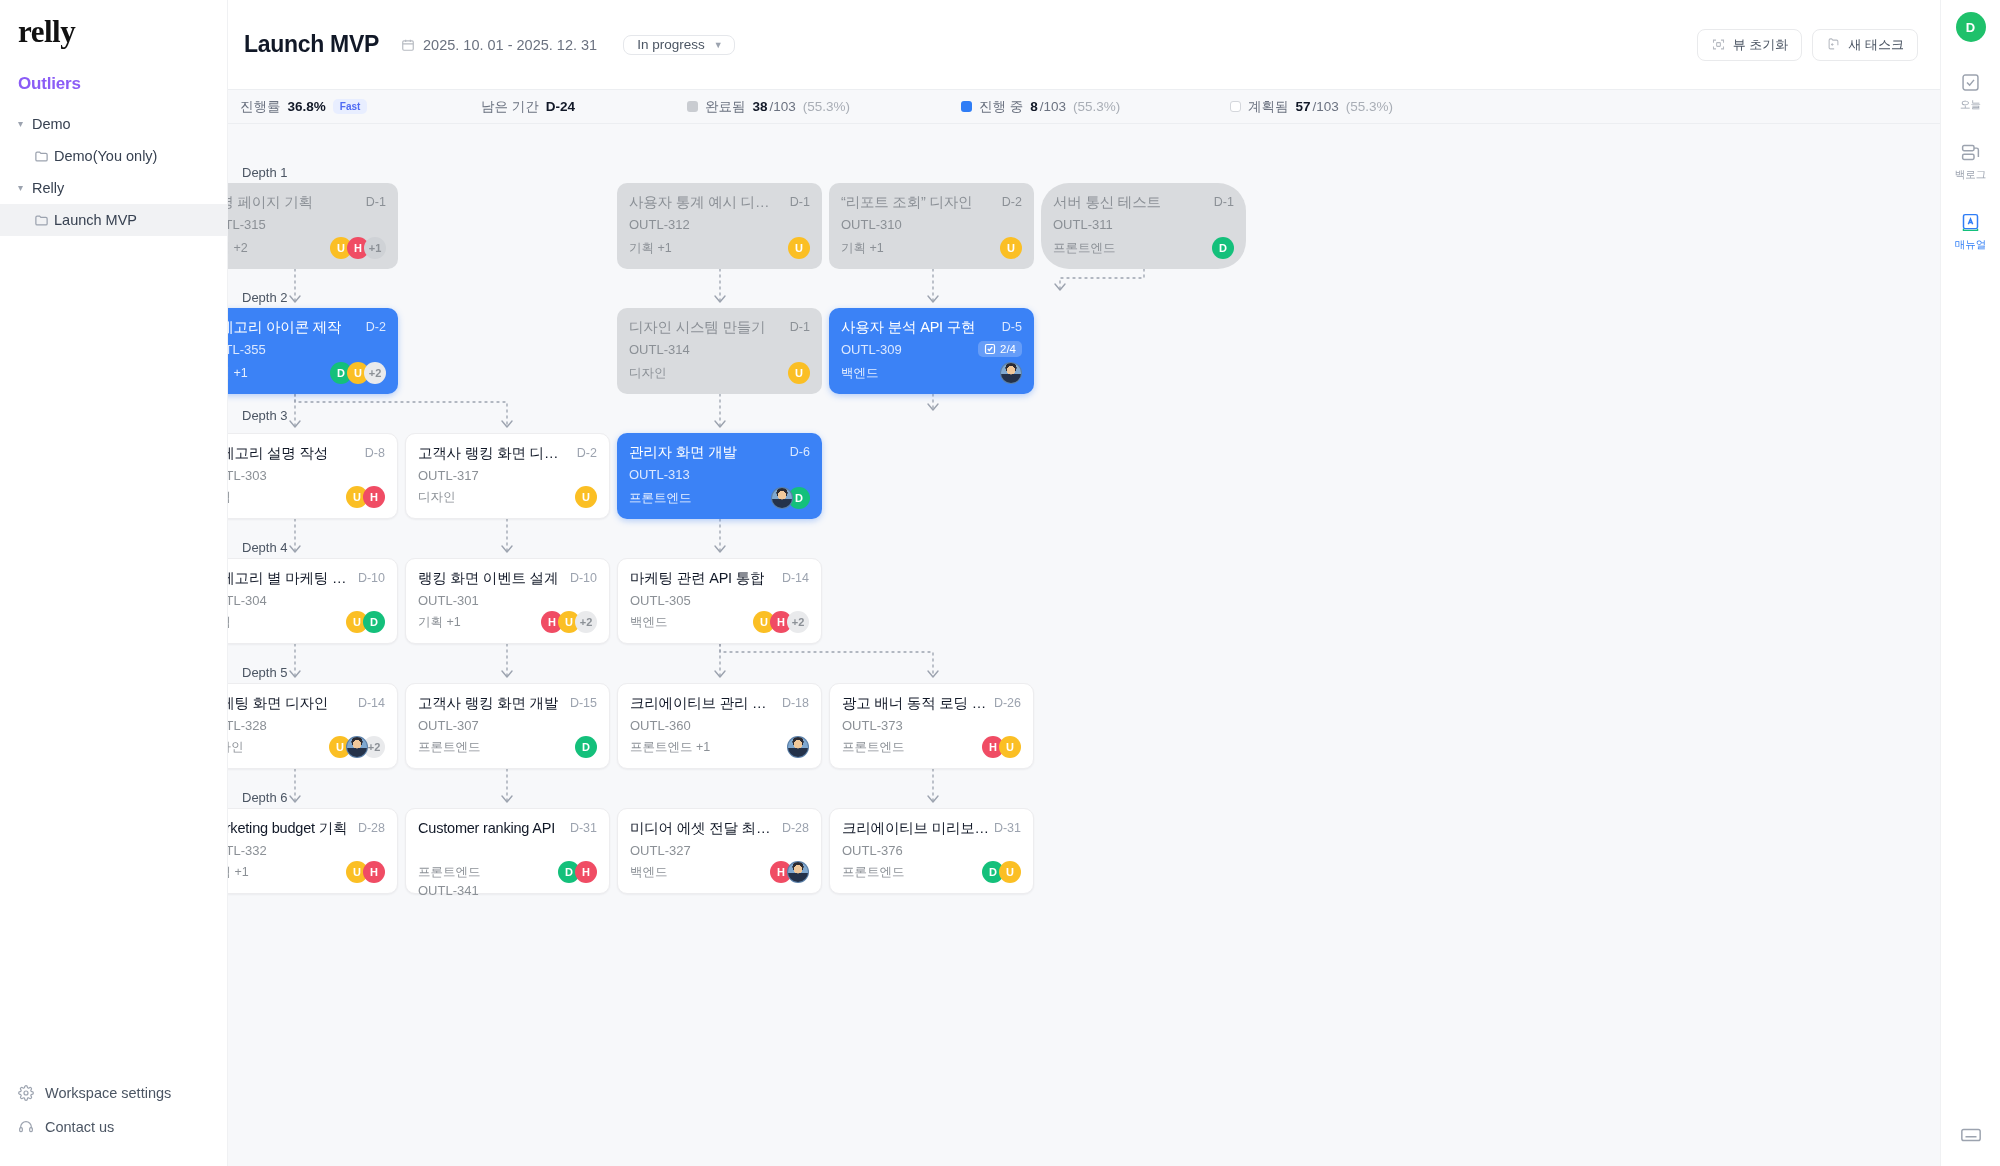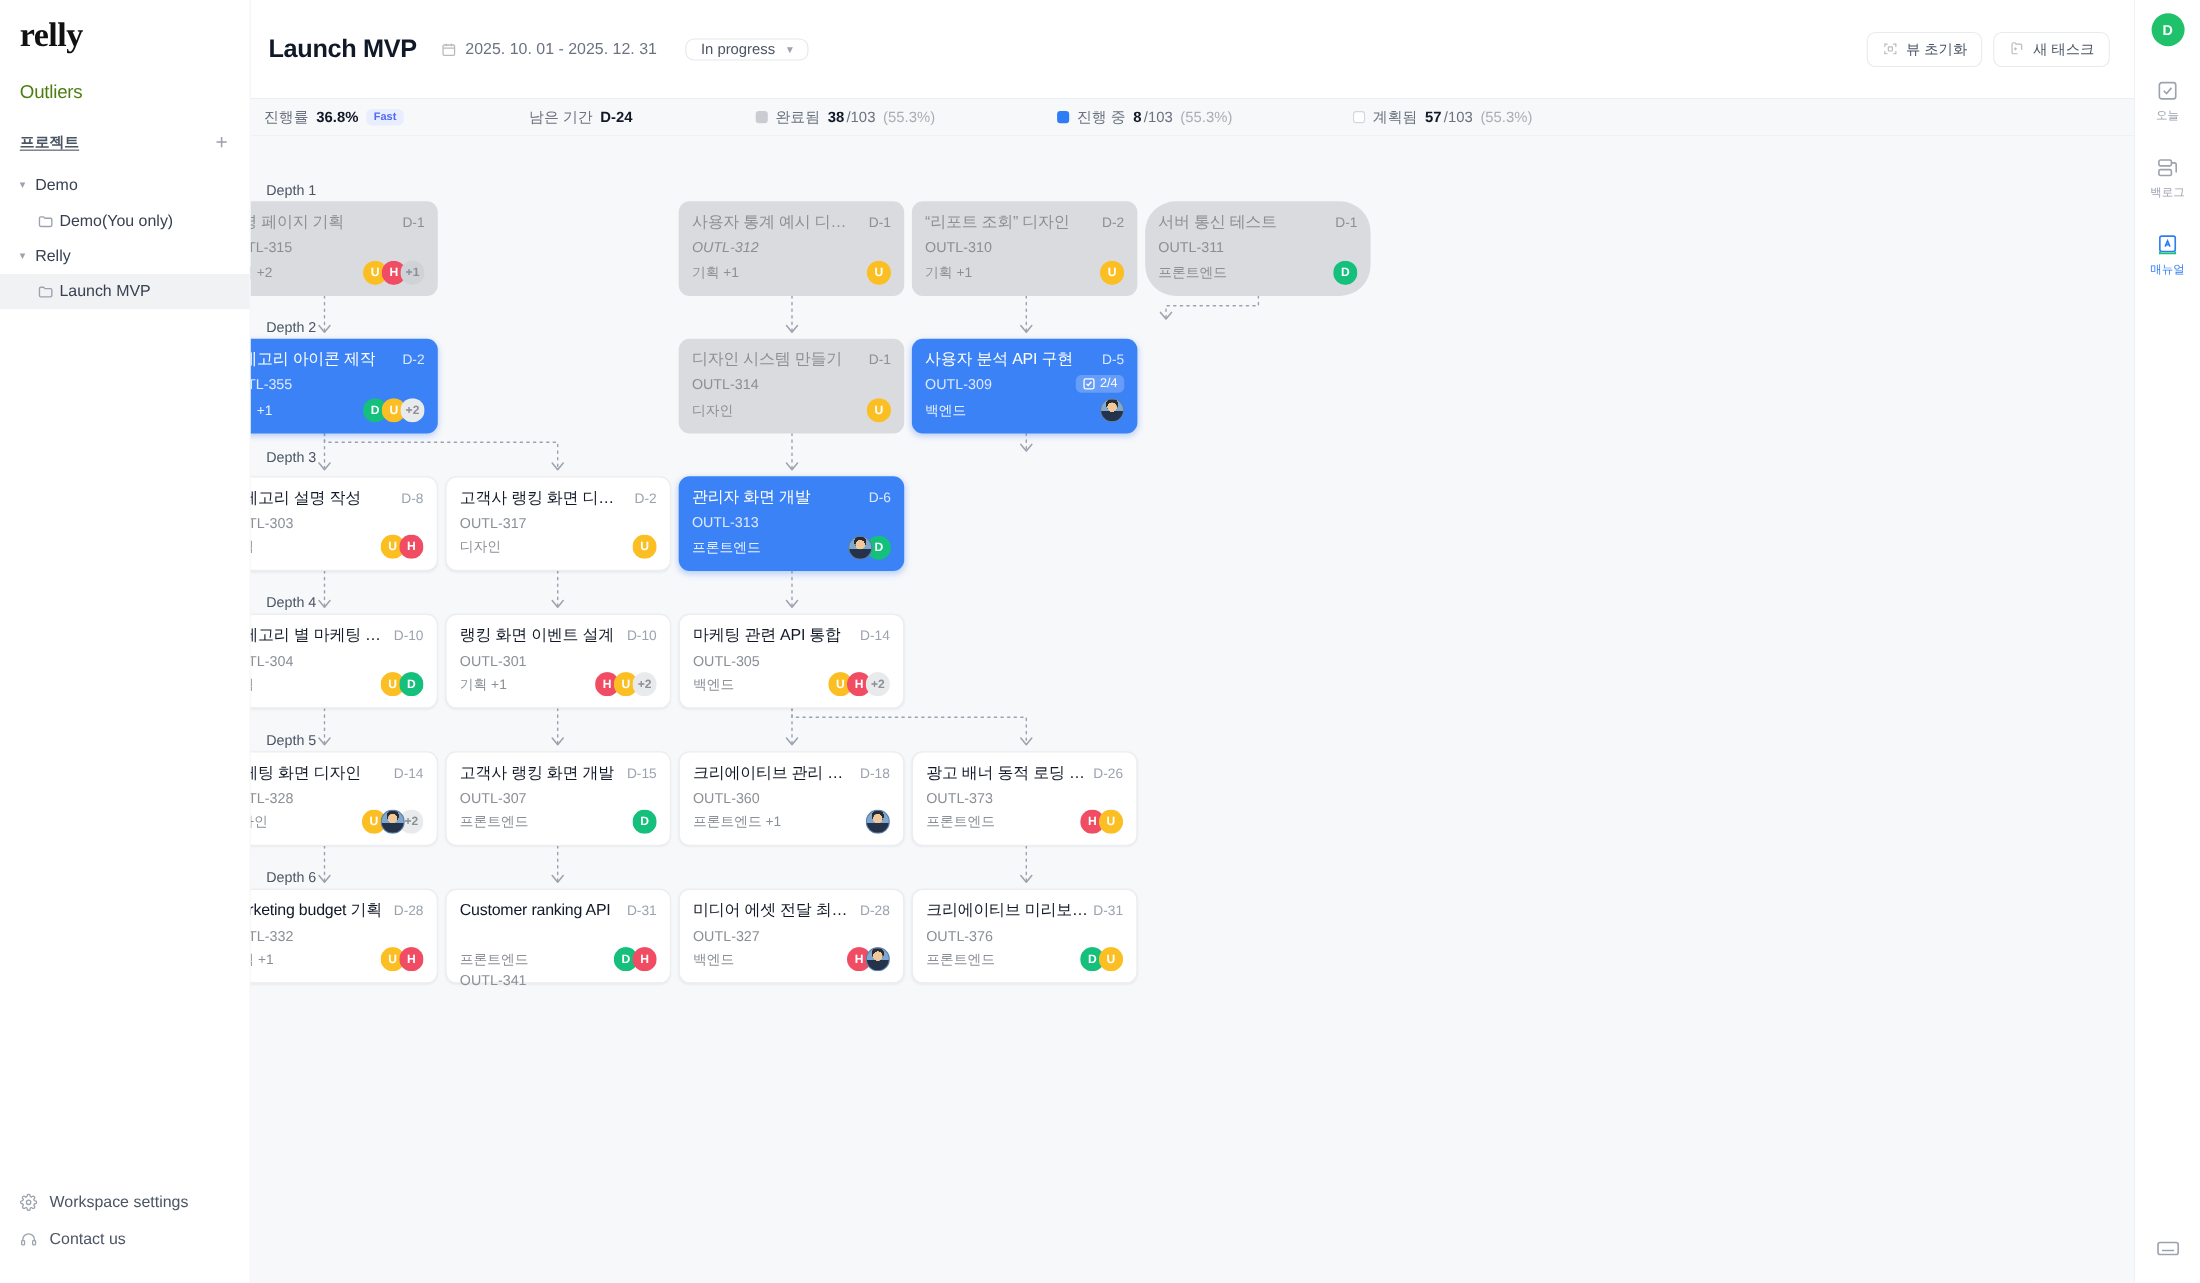--- a/index.html
+++ b/index.html
@@ -11,21 +11,21 @@
     overflow:hidden;
     position:relative;
   }
   
   #left-sidebar{
     position:absolute; left:0; top:0; width:228px; height:1166px;
     background:#ffffff; display:flex; flex-direction:column;
     border-right:1px solid #f0f1f3;
   }
   .brand{ font-family:"Liberation Serif", serif; font-size:31px; font-weight:700; letter-spacing:-0.5px; padding:14px 0 0 18px; color:#111; }
-  .workspace-name{ font-size:17px; font-weight:400; color:#4d7c0f; padding:24px 0 0 18px; letter-spacing:-0.2px;}
+  .workspace-name{ font-size:17px; font-weight:700; color:#8b5cf6; padding:24px 0 0 18px; letter-spacing:-0.2px;}
   .sec-head{ display:flex; align-items:center; justify-content:space-between; padding:26px 20px 0 18px;}
   .sec-head .lbl{ font-size:13.5px; font-weight:700; color:#4b5563; text-decoration:underline; text-underline-offset:2px;}
   .plus-btn{ font-size:19px; color:#9ca3af; line-height:1; cursor:pointer; }
   .tree{ margin-top:14px; }
   .tree-row{ display:flex; align-items:center; height:32px; padding-left:18px; font-size:14.5px; color:#374151; cursor:pointer; }
   .tree-row.child{ padding-left:34px; }
   .tree-row.active{ background:#f1f2f4; }
   .caret{ width:14px; font-size:10px; color:#9ca3af; display:inline-block; transform:translateY(-1px);}
   .folder-ic{ width:20px; display:inline-flex; color:#9ca3af; }
   .bottom-links{ margin-top:auto; padding-bottom:22px; }
@@ -97,24 +97,20 @@
   svg{ display:block; }
   .conn{ position:absolute; pointer-events:none; overflow:visible; }
 </style>
 </head>
 <body>
 
 <div id="left-sidebar">
   <div class="brand">relly</div>
   <div class="workspace-name">Outliers</div>
 
-  <div class="sec-head">
-    <span class="lbl">프로젝트</span>
-    <span class="plus-btn">+</span>
-  </div>
 
   <div class="tree">
     <div class="tree-row">
       <span class="caret">▾</span>
       <span>Demo</span>
     </div>
     <div class="tree-row child">
       <span class="folder-ic">
         <svg width="15" height="15" viewBox="0 0 24 24" fill="none" stroke="currentColor" stroke-width="2">
             <path d="M3 7a2 2 0 0 1 2-2h4l2 2h8a2 2 0 0 1 2 2v8a2 2 0 0 1-2 2H5a2 2 0 0 1-2-2z"></path>
@@ -277,21 +273,21 @@
               <span class="av h">H</span>
               <span class="av more">+1</span>
             </div>
           </div>
         </div>
         <div class="card grey" style="left: 389px; top: 59px;">
           <div class="c-top">
             <div class="c-title">사용자 통계 예시 디자인</div>
             <div class="c-dday">D-1</div>
           </div>
-          <div style="display: flex; align-items: flex-end; justify-content: space-between; font-style: italic;">
+          <div style="display: flex; align-items: flex-end; justify-content: space-between;">
             <div class="c-code">OUTL-312</div>
           </div>
           <div class="c-foot">
             <span class="c-tag">기획 +1</span>
             <div class="avs">
               <span class="av u">U</span>
             </div>
           </div>
         </div>
         <div class="card grey" style="left: 601px; top: 59px;">

